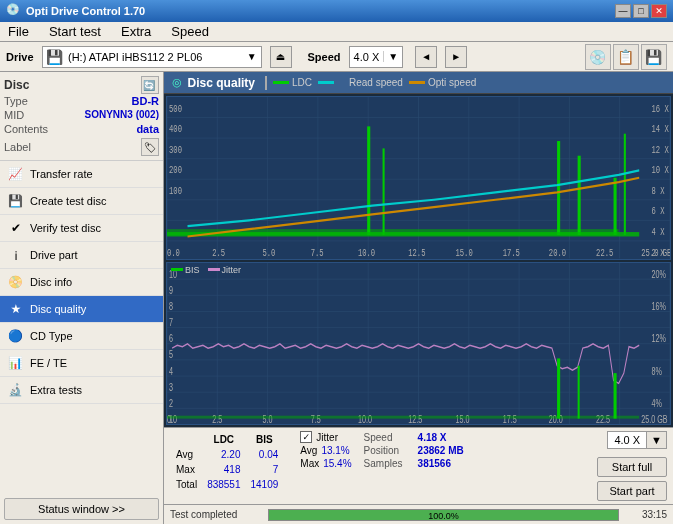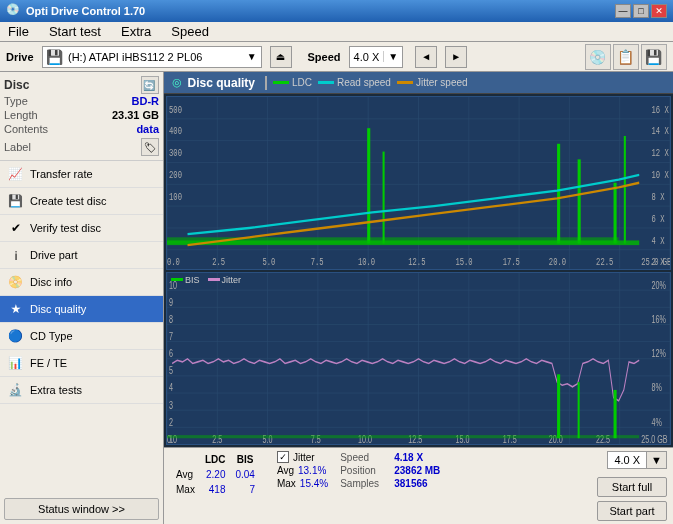--- a/index.html
+++ b/index.html
@@ -249,22 +249,22 @@
     <div class="disc-section">
       <div class="disc-header">
         <span class="disc-title">Disc</span>
         <div class="disc-refresh-btn">🔄</div>
       </div>
       <div class="disc-info-row">
         <span class="disc-info-label">Type</span>
         <span class="disc-info-value">BD-R</span>
       </div>
       <div class="disc-info-row">
-        <span class="disc-info-label">Length</span>
-        <span class="disc-info-value black">23.31 GB</span>
+        <span class="disc-info-label">MID</span>
+        <span class="disc-info-value" style="font-size:10px;">SONYNN3 (002)</span>
       </div>
       <div class="disc-info-row">
         <span class="disc-info-label">Contents</span>
         <span class="disc-info-value">data</span>
       </div>
       <div class="disc-eject-row">
         <span class="disc-info-label">Label</span>
         <div class="disc-refresh-btn">🏷</div>
       </div>
     </div>
@@ -314,27 +314,27 @@
   <div style="flex:1; display:flex; flex-direction:column; background:#f0ece4;">
 
     <div class="disc-quality-header" style="background:#3a6090; padding:3px 8px; display:flex; align-items:center; gap:6px; height:22px;">
       <span style="color:#4fc;">◎</span>
       <span style="color:white; font-size:12px; font-weight:bold;">Disc quality</span>
       <span style="width:2px; height:14px; background:#aaa; margin-left:4px;"></span>
       <div style="display:flex; align-items:center; gap:3px;">
         <span style="width:16px; height:3px; background:#00cc00; display:inline-block;"></span>
         <span style="color:#ccc; font-size:10px;">LDC</span>
       </div>
-      <div style="display:flex; align-items:center; gap:3px;">
+      <div style="display:flex; align-items:center; gap:15px;">
         <span style="width:16px; height:3px; background:#00cccc; display:inline-block;"></span>
         <span style="color:#ccc; font-size:10px;">Read speed</span>
       </div>
       <div style="display:flex; align-items:center; gap:3px;">
         <span style="width:16px; height:3px; background:#cc8800; display:inline-block;"></span>
-        <span style="color:#ccc; font-size:10px;">Jitter speed</span>
+        <span style="color:#ccc; font-size:10px;">Opti speed</span>
       </div>
     </div>
 
     <div style="flex:1; display:flex; flex-direction:column; gap:2px; padding:2px; background:#1a2a3a;">
 
       <div style="flex:1; position:relative; background:#1e3a5f; border:1px solid #2a5080; overflow:hidden;font-family:Liberation Mono, monospace;">
         <svg class="chart-svg" viewBox="0 0 490 110" preserveAspectRatio="none">
 
           <rect width="490" height="110" fill="#1e3a5f"></rect>
 
@@ -497,20 +497,25 @@
         <tr>
           <td>Avg</td>
           <td class="stats-value stats-blue">2.20</td>
           <td class="stats-value stats-blue">0.04</td>
         </tr>
         <tr>
           <td>Max</td>
           <td class="stats-value stats-blue">418</td>
           <td class="stats-value stats-blue">7</td>
         </tr>
+        <tr>
+          <td>Total</td>
+          <td class="stats-value stats-blue">838551</td>
+          <td class="stats-value stats-blue">14109</td>
+        </tr>
       </tbody>
         </table>
 
       <div style="margin-left:8px; font-size:10px; display:flex; flex-direction:column; gap:2px;">
         <div style="display:flex; align-items:center; gap:4px;">
           <div class="checkbox-mock">✓</div>
           <span>Jitter</span>
         </div>
         <div style="display:flex; gap:4px;">
           <span>Avg</span>
@@ -542,15 +547,23 @@
           <div class="speed-combo">
             <span class="speed-combo-val">4.0 X</span>
             <span class="speed-combo-arrow">▼</span>
           </div>
         </div>
         <button class="action-btn">Start full</button>
         <button class="action-btn">Start part</button>
       </div>
     </div>
 
+    <div class="progress-bar-area">
+      <span class="progress-label">Test completed</span>
+      <div class="progress-track">
+        <div class="progress-fill" style="width:100%;"></div>
+        <span class="progress-text">100.0%</span>
+      </div>
+      <span class="progress-time">33:15</span>
+    </div>
 
   </div>
 </div>
 
 </body></html>

